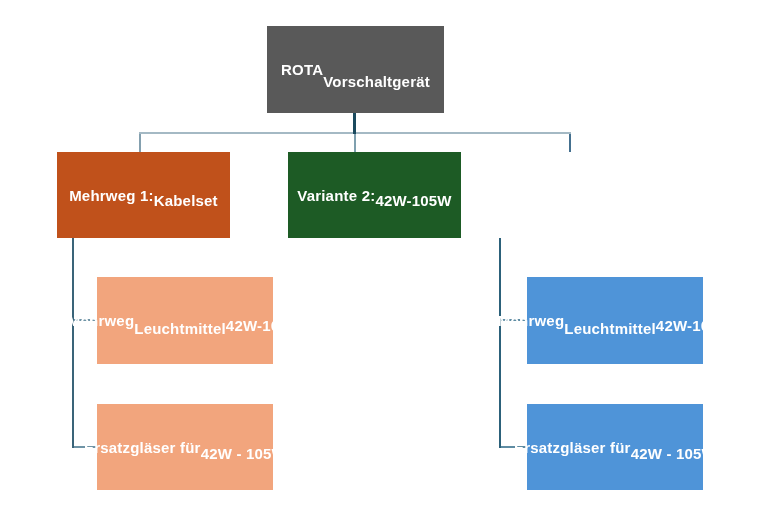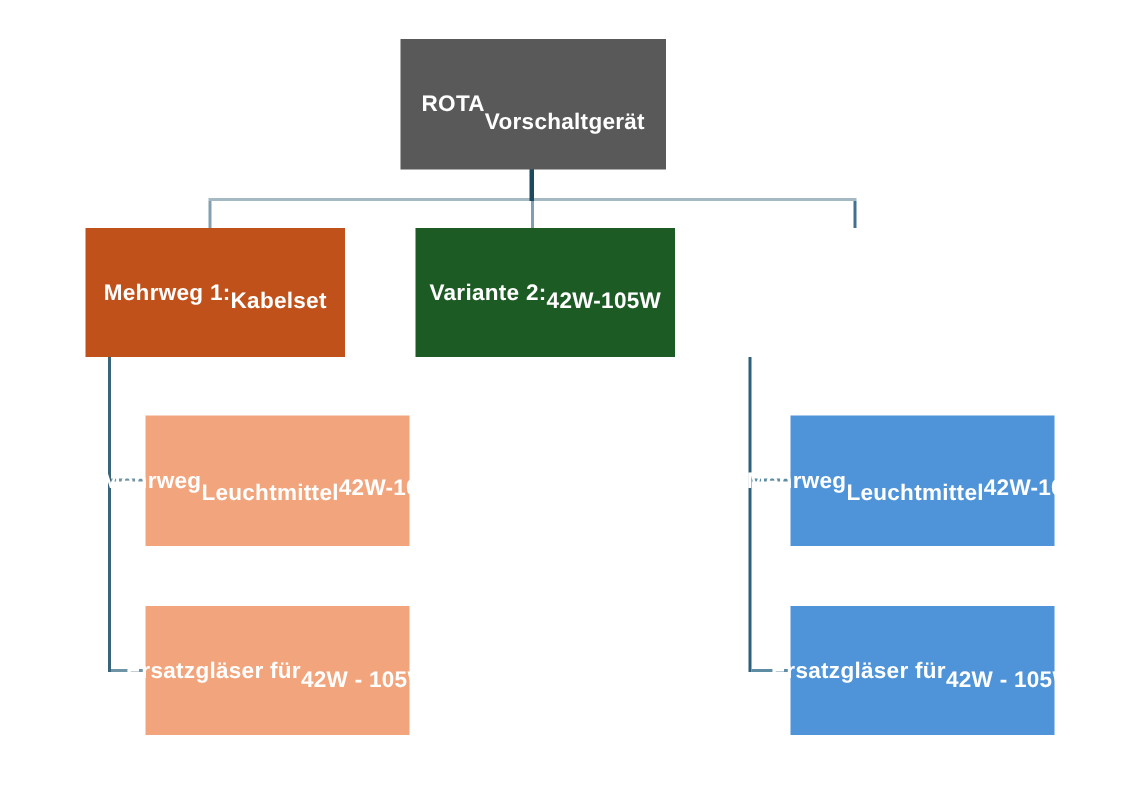--- a/index.html
+++ b/index.html
@@ -25,21 +25,21 @@
     color: #ffffff;
     font-size: 15px;
     font-weight: 600;
     letter-spacing: 0.2px;
   }
   .ln { line-height: 19px; white-space: nowrap; }
 
   
   .node-root     { left: 267px; top: 26px;  width: 177px; height: 87px; background: #595959; }
   .node-variant1 { left: 57px;  top: 152px; width: 173px; height: 86px; background: #C0511B; }
-  .node-variant2 { left: 277px; top: 152px; width: 173px; height: 86px; background: #1D5B25; }
+  .node-variant2 { left: 288px; top: 152px; width: 173px; height: 86px; background: #1D5B25; }
   .node-variant3 { left: 483px; top: 152px; width: 175px; height: 86px; background: #2E6DA9; }
   .node-v1c1     { left: 97px;  top: 277px; width: 176px; height: 87px; background: #F2A57D; }
   .node-v1c2     { left: 97px;  top: 404px; width: 176px; height: 86px; background: #F2A57D; }
   .node-v3c1     { left: 527px; top: 277px; width: 176px; height: 87px; background: #4F94D8; }
   .node-v3c2     { left: 527px; top: 404px; width: 176px; height: 86px; background: #4F94D8; }
 
   
   .node-root .ln + .ln       { margin-top: 24px; }
   .node-variant .ln + .ln    { margin-top: 10px; text-align: center; }
   .node-childA .ln2          { margin-top: 15px;  }

